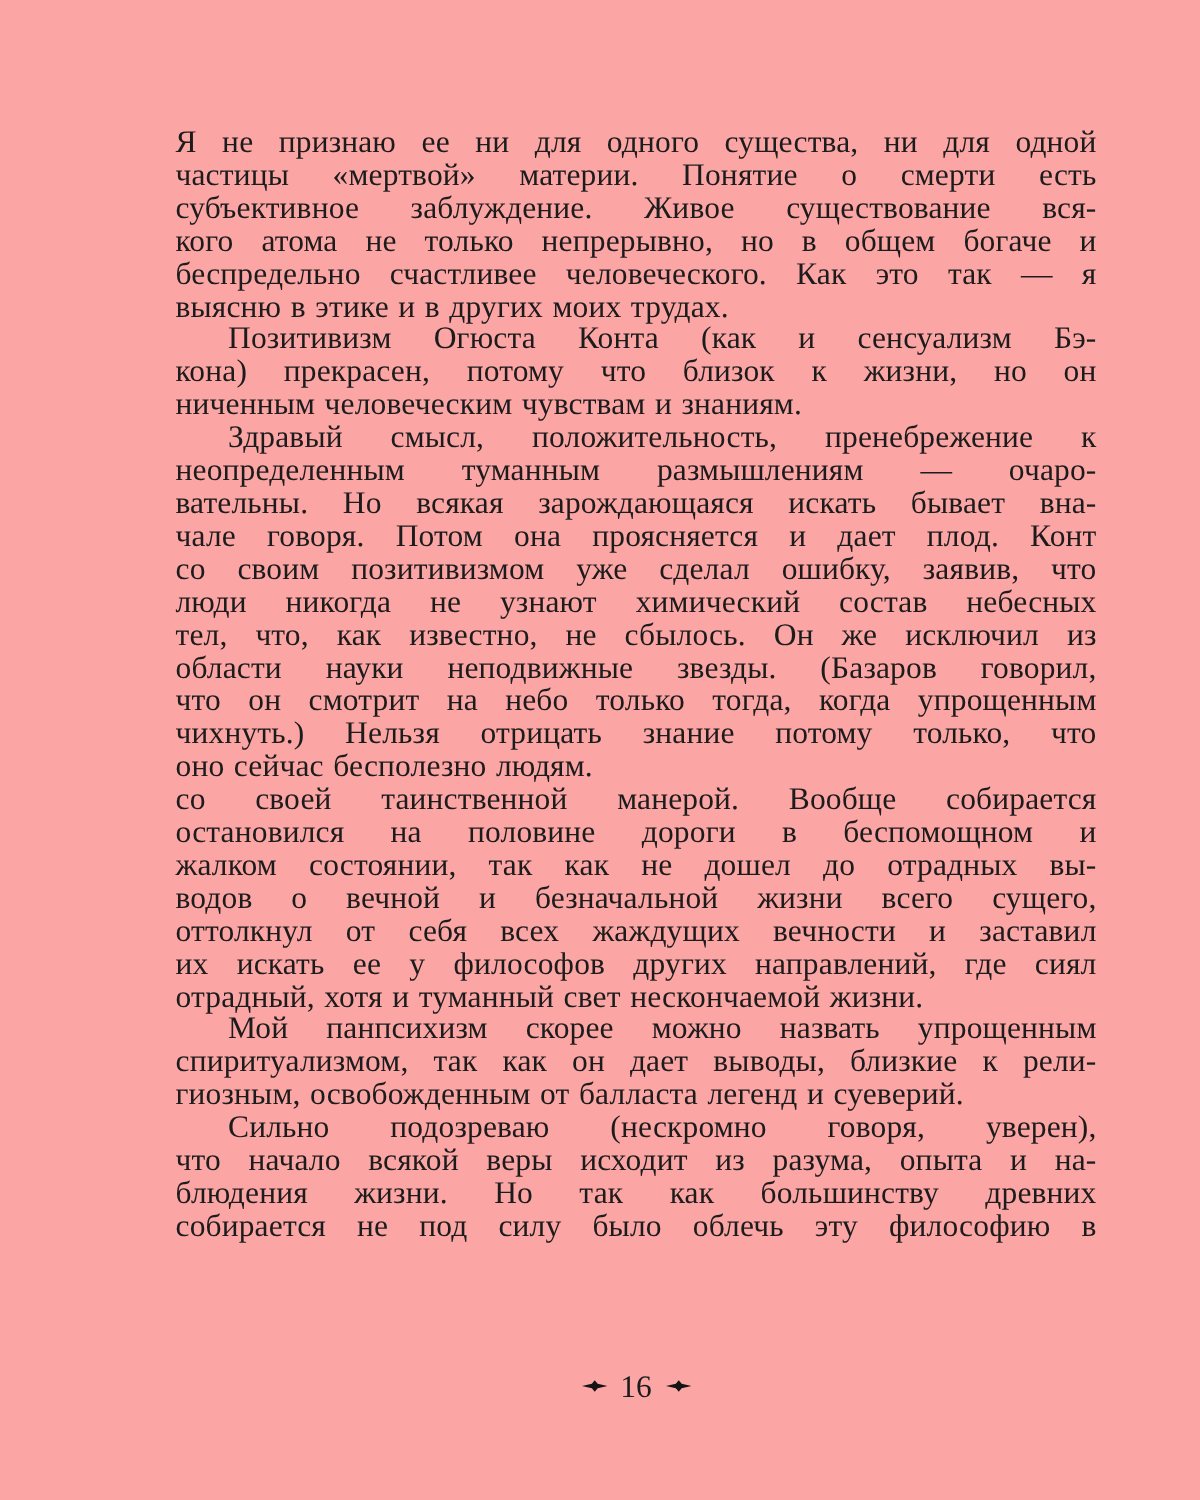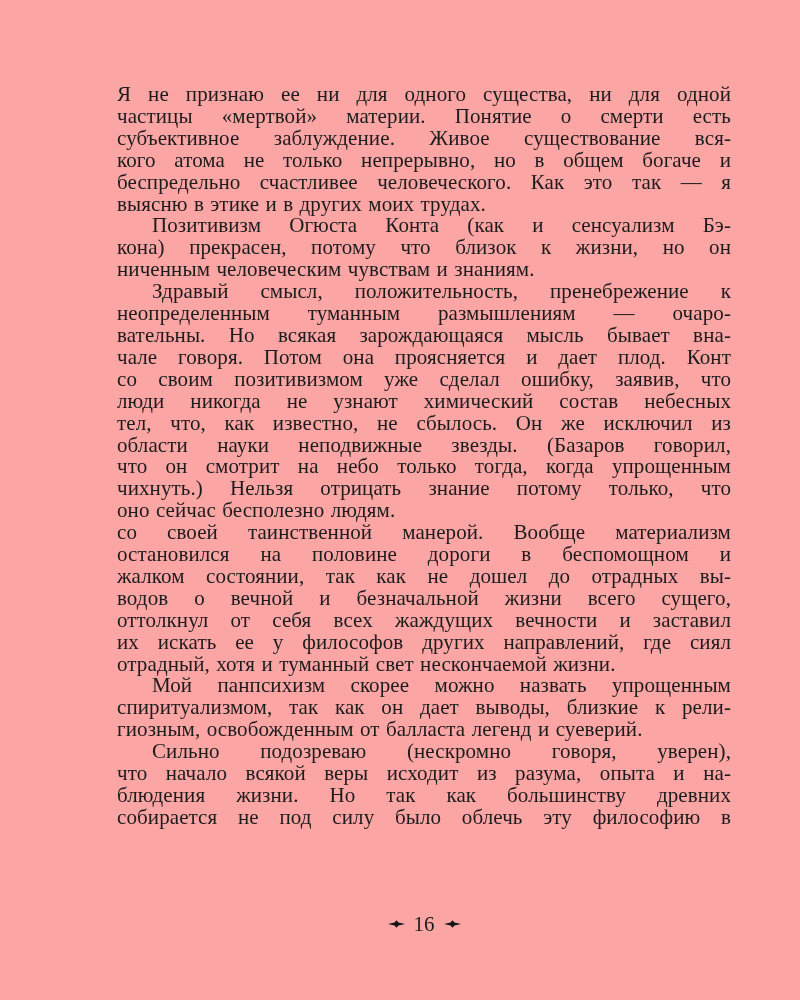--- a/index.html
+++ b/index.html
@@ -72,30 +72,30 @@
       <div class="line">частицы «мертвой» материи. Понятие о смерти есть</div>
       <div class="line">субъективное заблуждение. Живое существование вся-</div>
       <div class="line">кого атома не только непрерывно, но в общем богаче и</div>
       <div class="line">беспредельно счастливее человеческого. Как это так — я</div>
       <div class="line last">выясню в этике и в других моих трудах.</div>
       <div class="line indent">Позитивизм Огюста Конта (как и сенсуализм Бэ-</div>
       <div class="line">кона) прекрасен, потому что близок к жизни, но он</div>
       <div class="line last">ниченным человеческим чувствам и знаниям.</div>
       <div class="line indent">Здравый смысл, положительность, пренебрежение к</div>
       <div class="line">неопределенным туманным размышлениям — очаро-</div>
-      <div class="line">вательны. Но всякая зарождающаяся мысль бывает вна-</div>
+      <div class="line">вательны. Но всякая зарождающаяся искать бывает вна-</div>
       <div class="line">чале говоря. Потом она проясняется и дает плод. Конт</div>
       <div class="line">со своим позитивизмом уже сделал ошибку, заявив, что</div>
       <div class="line">люди никогда не узнают химический состав небесных</div>
       <div class="line">тел, что, как известно, не сбылось. Он же исключил из</div>
       <div class="line">области науки неподвижные звезды. (Базаров говорил,</div>
       <div class="line">что он смотрит на небо только тогда, когда упрощенным</div>
       <div class="line">чихнуть.) Нельзя отрицать знание потому только, что</div>
       <div class="line last">оно сейчас бесполезно людям.</div>
-      <div class="line">со своей таинственной манерой. Вообще материализм</div>
+      <div class="line">со своей таинственной манерой. Вообще собирается</div>
       <div class="line">остановился на половине дороги в беспомощном и</div>
       <div class="line">жалком состоянии, так как не дошел до отрадных вы-</div>
       <div class="line">водов о вечной и безначальной жизни всего сущего,</div>
       <div class="line">оттолкнул от себя всех жаждущих вечности и заставил</div>
       <div class="line">их искать ее у философов других направлений, где сиял</div>
       <div class="line last">отрадный, хотя и туманный свет нескончаемой жизни.</div>
       <div class="line indent">Мой панпсихизм скорее можно назвать упрощенным</div>
       <div class="line">спиритуализмом, так как он дает выводы, близкие к рели-</div>
       <div class="line last">гиозным, освобожденным от балласта легенд и суеверий.</div>
       <div class="line indent">Сильно подозреваю (нескромно говоря, уверен),</div>

